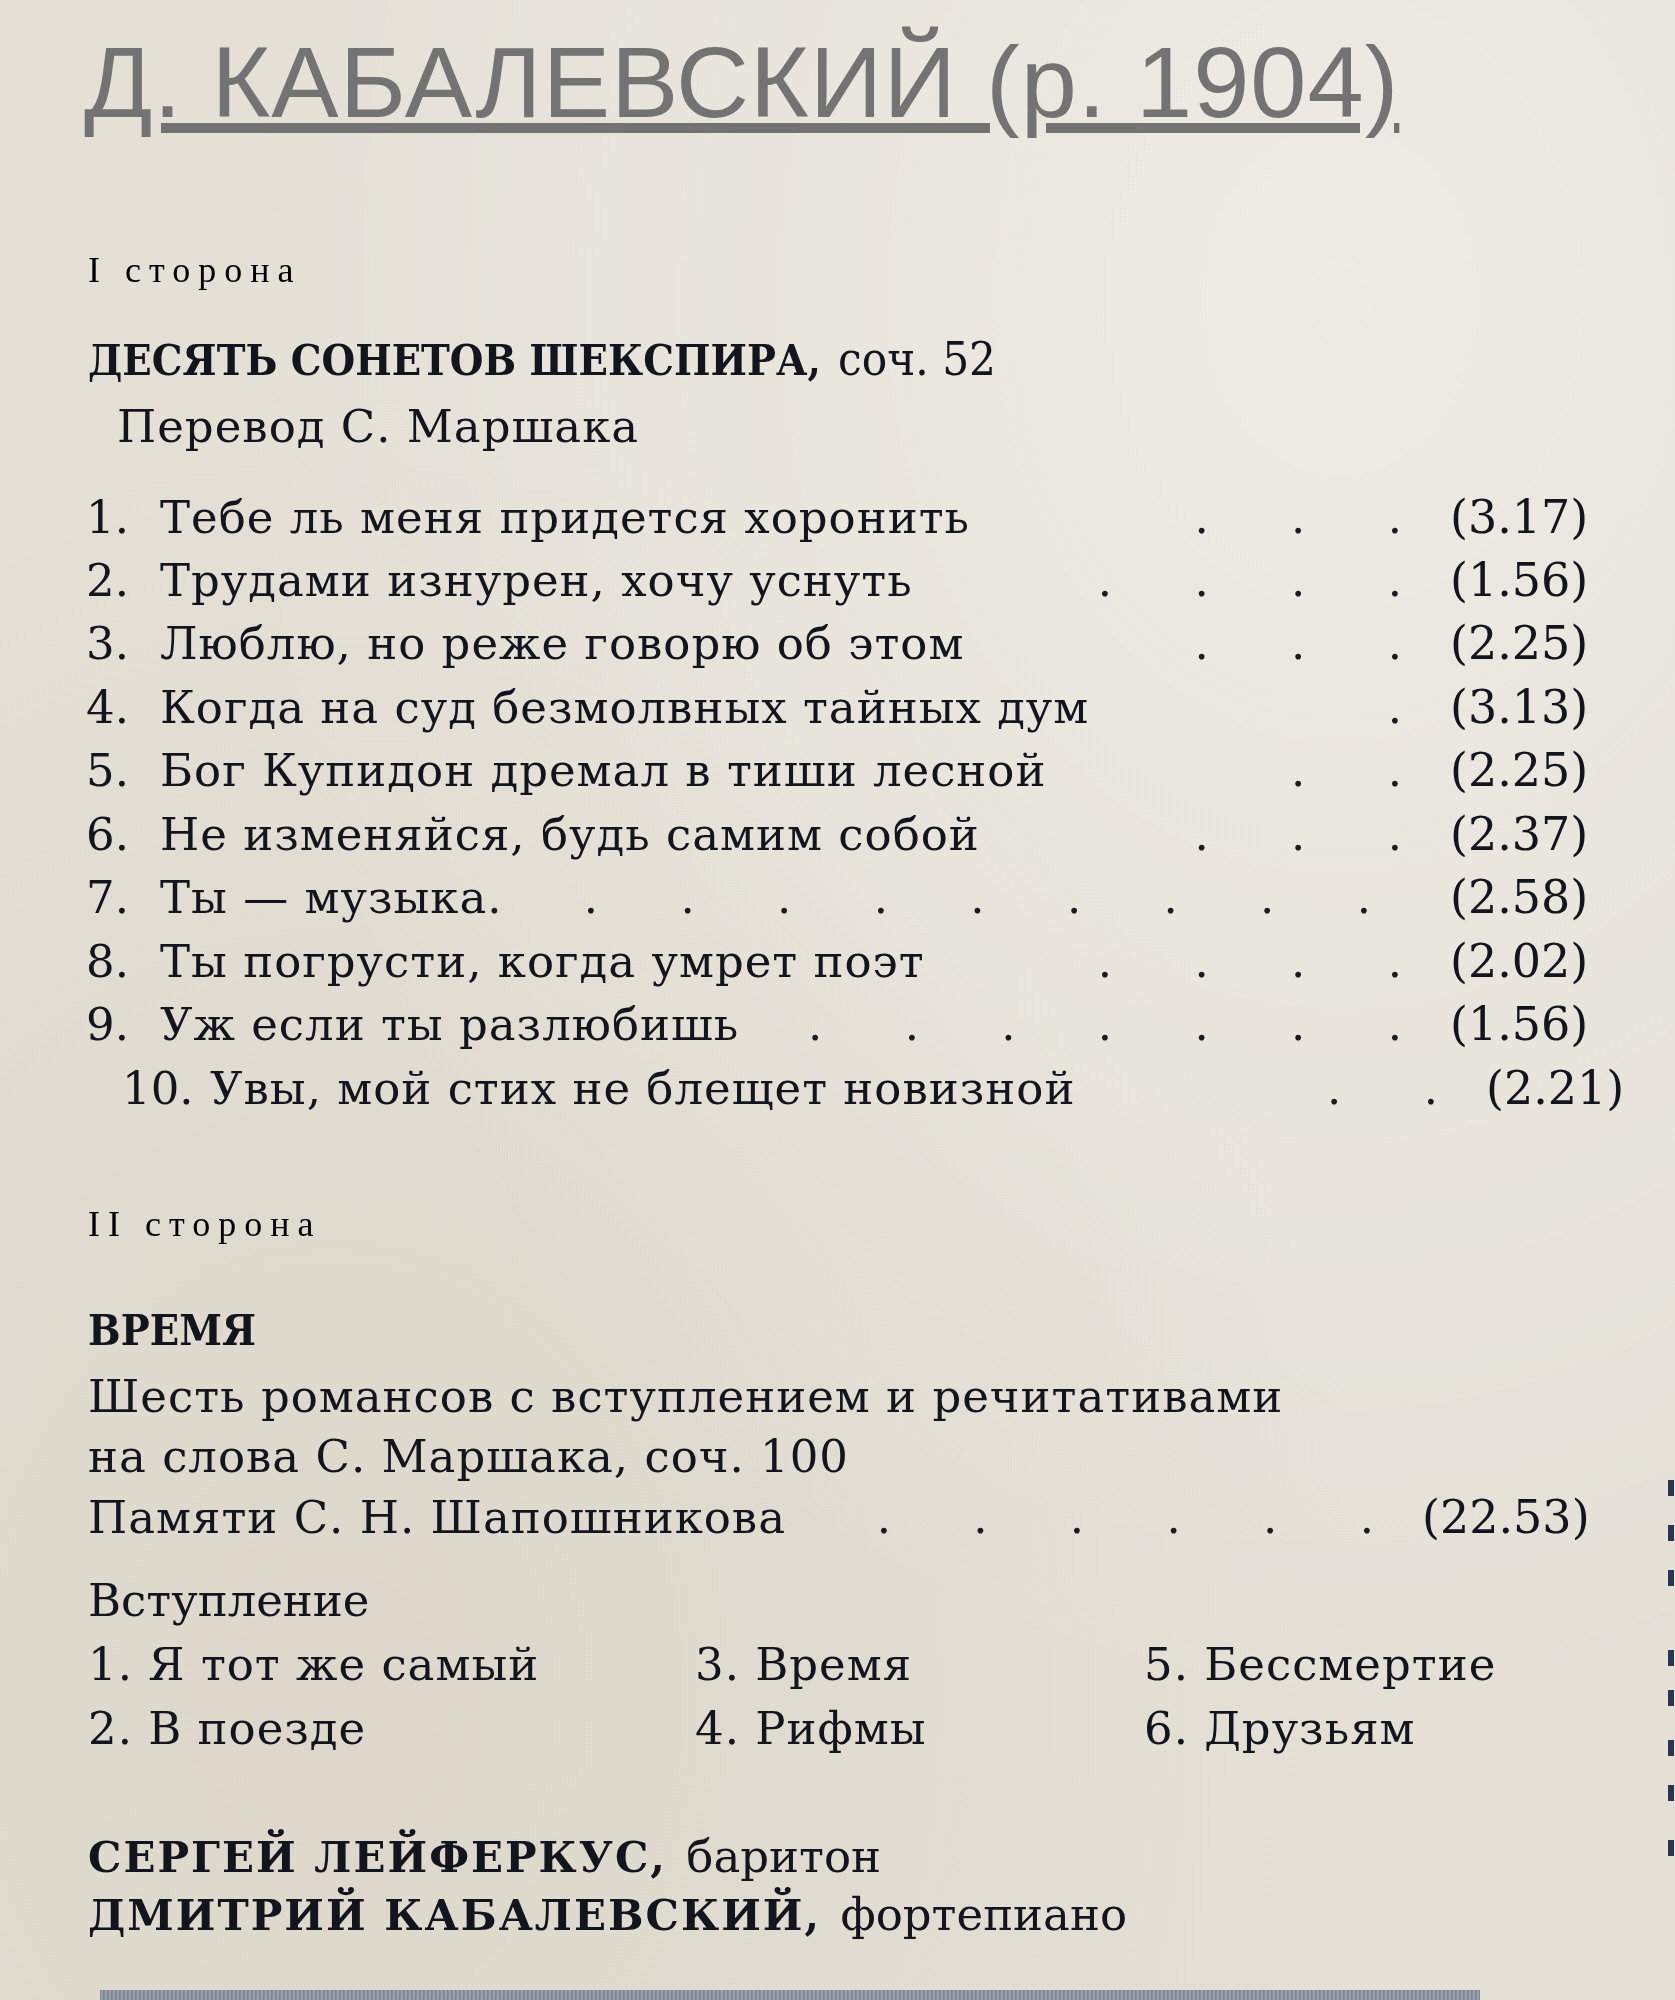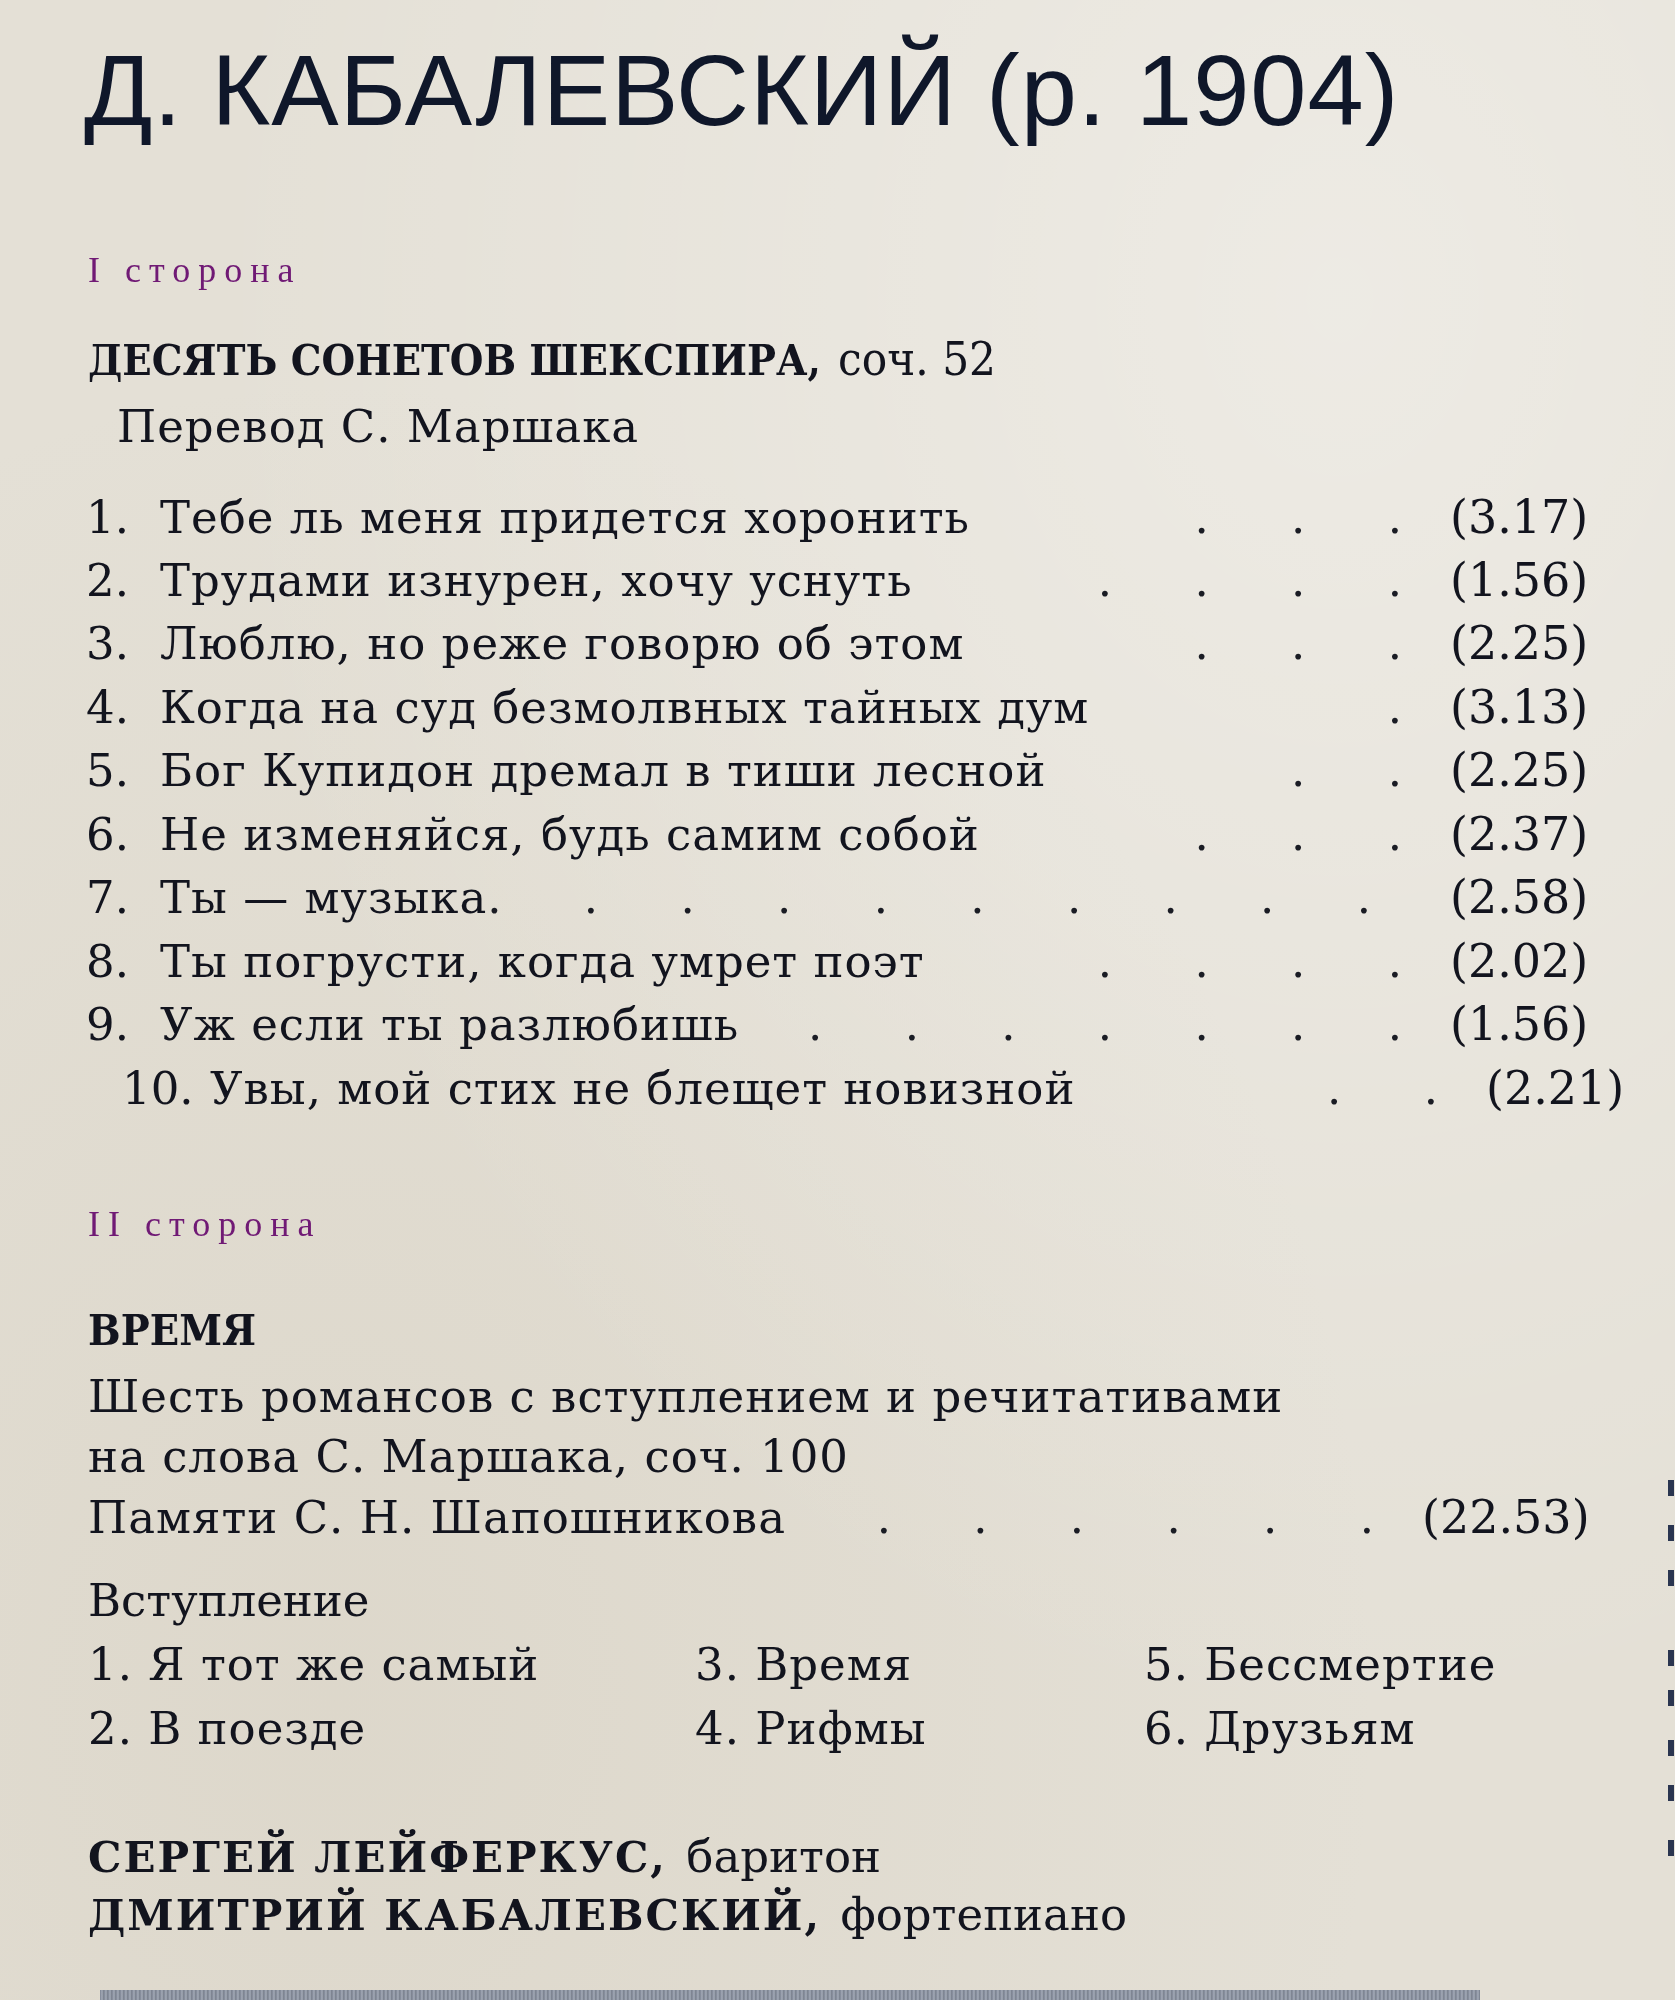--- a/index.html
+++ b/index.html
@@ -14,33 +14,34 @@
       background: #e4e0d6;
       background-image:
         radial-gradient(ellipse at 80% 15%, rgba(255,255,255,0.35) 0%, rgba(255,255,255,0) 60%),
         radial-gradient(ellipse at 20% 85%, rgba(200,190,170,0.25) 0%, rgba(200,190,170,0) 55%);
       color: #12141e;
     }
     .abs { position: absolute; white-space: nowrap; }
 
     .title {
       left: 84px;
-      top: 40px;
+      top: 32px;
       font-family: "Liberation Sans", "DejaVu Sans", sans-serif;
       font-size: 101px;
       letter-spacing: 1px;
       line-height: 1;
-      color: #0f172a;
+      color: #737373;
+      text-decoration: underline;
     }
     .side-label {
       left: 88px;
       font-family: "Liberation Serif", "DejaVu Serif", serif;
       font-size: 36px;
       letter-spacing: 8px;
-      color: #701a75;
+      color: #000000;
       line-height: 1;
     }
     .serif {
       font-family: "DejaVu Serif", "Liberation Serif", serif;
       line-height: 1;
     }
     .work-title {
       left: 88px;
       font-family: "DejaVu Serif", "Liberation Serif", serif;
       font-size: 42px;

